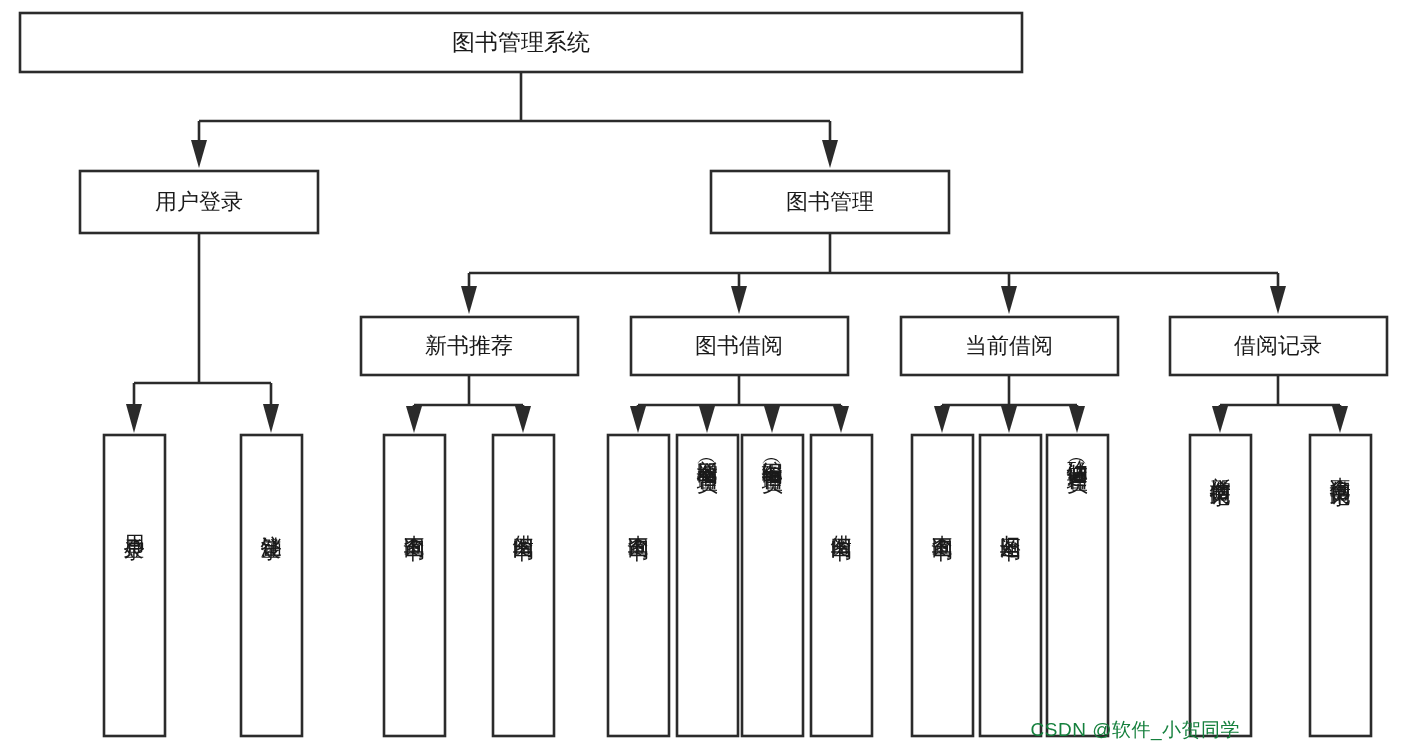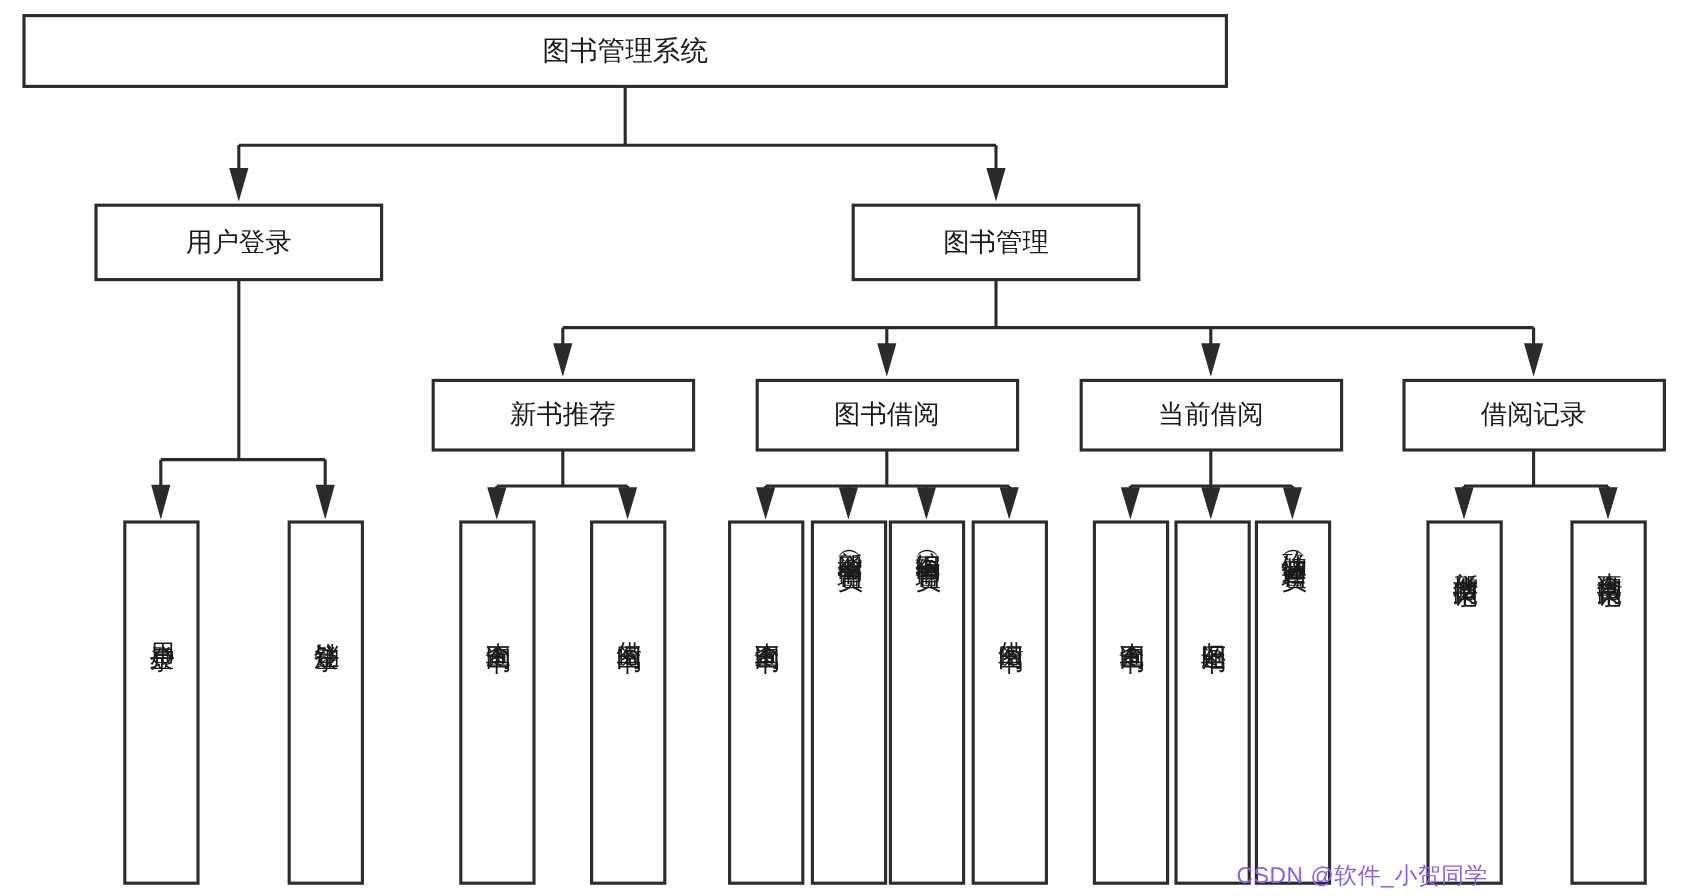--- a/index.html
+++ b/index.html
@@ -71,21 +71,21 @@
     transform: translateX(-50%);
     text-align: center;
     pointer-events: none;
   }
   .watermark {
     position: absolute;
     right: 8px;
     bottom: 4px;
     font-family: "Liberation Sans", "DejaVu Sans", sans-serif;
     font-size: 19px;
-    color: #8b5cf6;
+    color: #15803d;
     white-space: nowrap;
     letter-spacing: 0.5px;
   }
 </style>
 </head>
 <body>
 
 <div id="diagram-root">
 
   <svg class="diagram-canvas" viewBox="0 0 1405 747" xmlns="http://www.w3.org/2000/svg">

